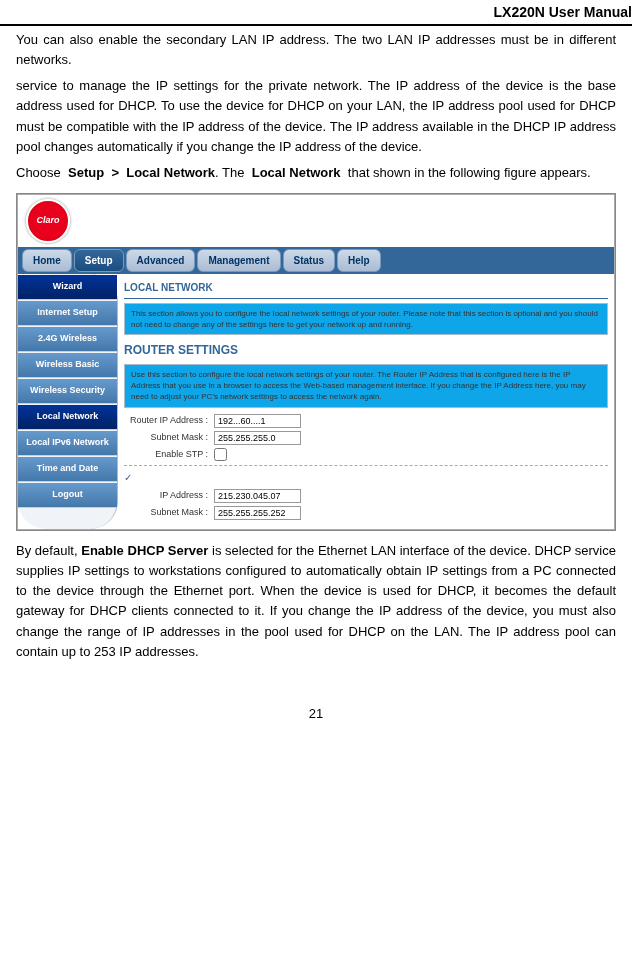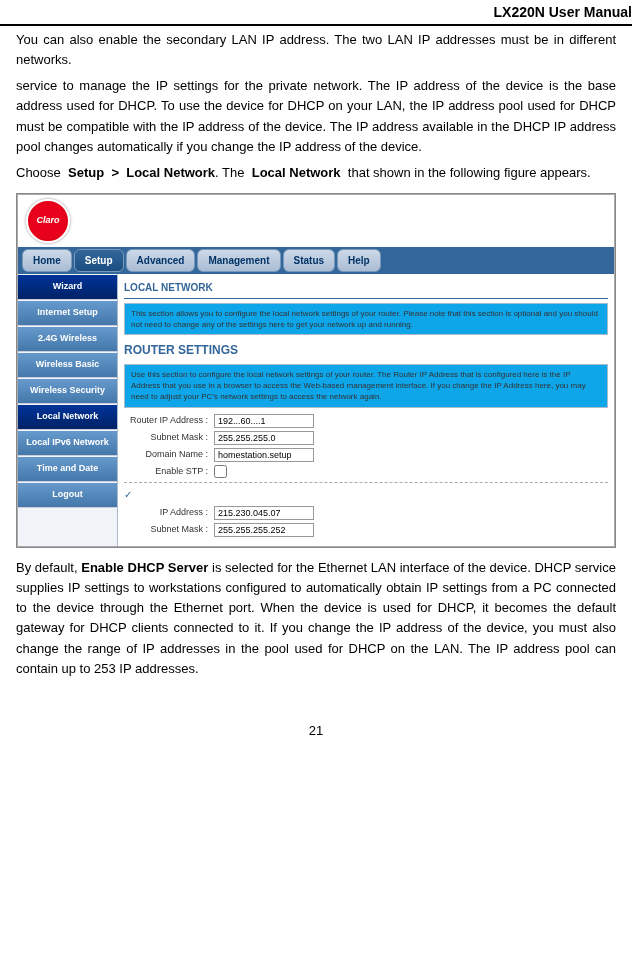--- a/index.html
+++ b/index.html
@@ -90,20 +90,21 @@
       color: #fff;
     }
     .router-body {
       display: flex;
       background: #fff;
     }
     .sidebar {
       width: 100px;
       background: #f0f4f8;
       border-right: 1px solid #aabbcc;
+      border-radius: 28px;
     }
     .sidebar-item {
       padding: 5px 6px;
       font-size: 9px;
       border-bottom: 1px solid #ccd;
       cursor: pointer;
       background: linear-gradient(to bottom, #6699cc, #4477aa);
       color: #fff;
       font-weight: bold;
       text-align: center;
@@ -150,21 +151,21 @@
       width: 90px;
       text-align: right;
       padding-right: 6px;
       color: #333;
     }
     .form-input {
       background: #fff;
       border: 1px solid #999;
       padding: 1px 3px;
       font-size: 9px;
-      width: 100px;
+      width: 87px;
     }
     .secondary-section {
       border-top: 1px dashed #aaa;
       margin-top: 4px;
       padding-top: 4px;
     }
     .secondary-desc {
       font-size: 8px;
       color: #555;
       margin-bottom: 3px;
@@ -239,24 +240,20 @@
 
           <div class="form-row">
             <span class="form-label">Router IP Address :</span>
             <input class="form-input" type="text" value="192...60....1" style="">
           </div>
           <div class="form-row">
             <span class="form-label">Subnet Mask :</span>
             <input class="form-input" type="text" value="255.255.255.0" style="">
           </div>
           <div class="form-row">
-            <span class="form-label">Domain Name :</span>
-            <input class="form-input" type="text" value="homestation.setup" style="">
-          </div>
-          <div class="form-row">
             <span class="form-label">Enable STP :</span>
             <input type="checkbox" style="">
           </div>
 
           <div class="secondary-section">
             <div class="secondary-desc">
               <span class="check-icon">✓</span>
             </div>
             <div class="form-row">
               <span class="form-label">IP Address :</span>

